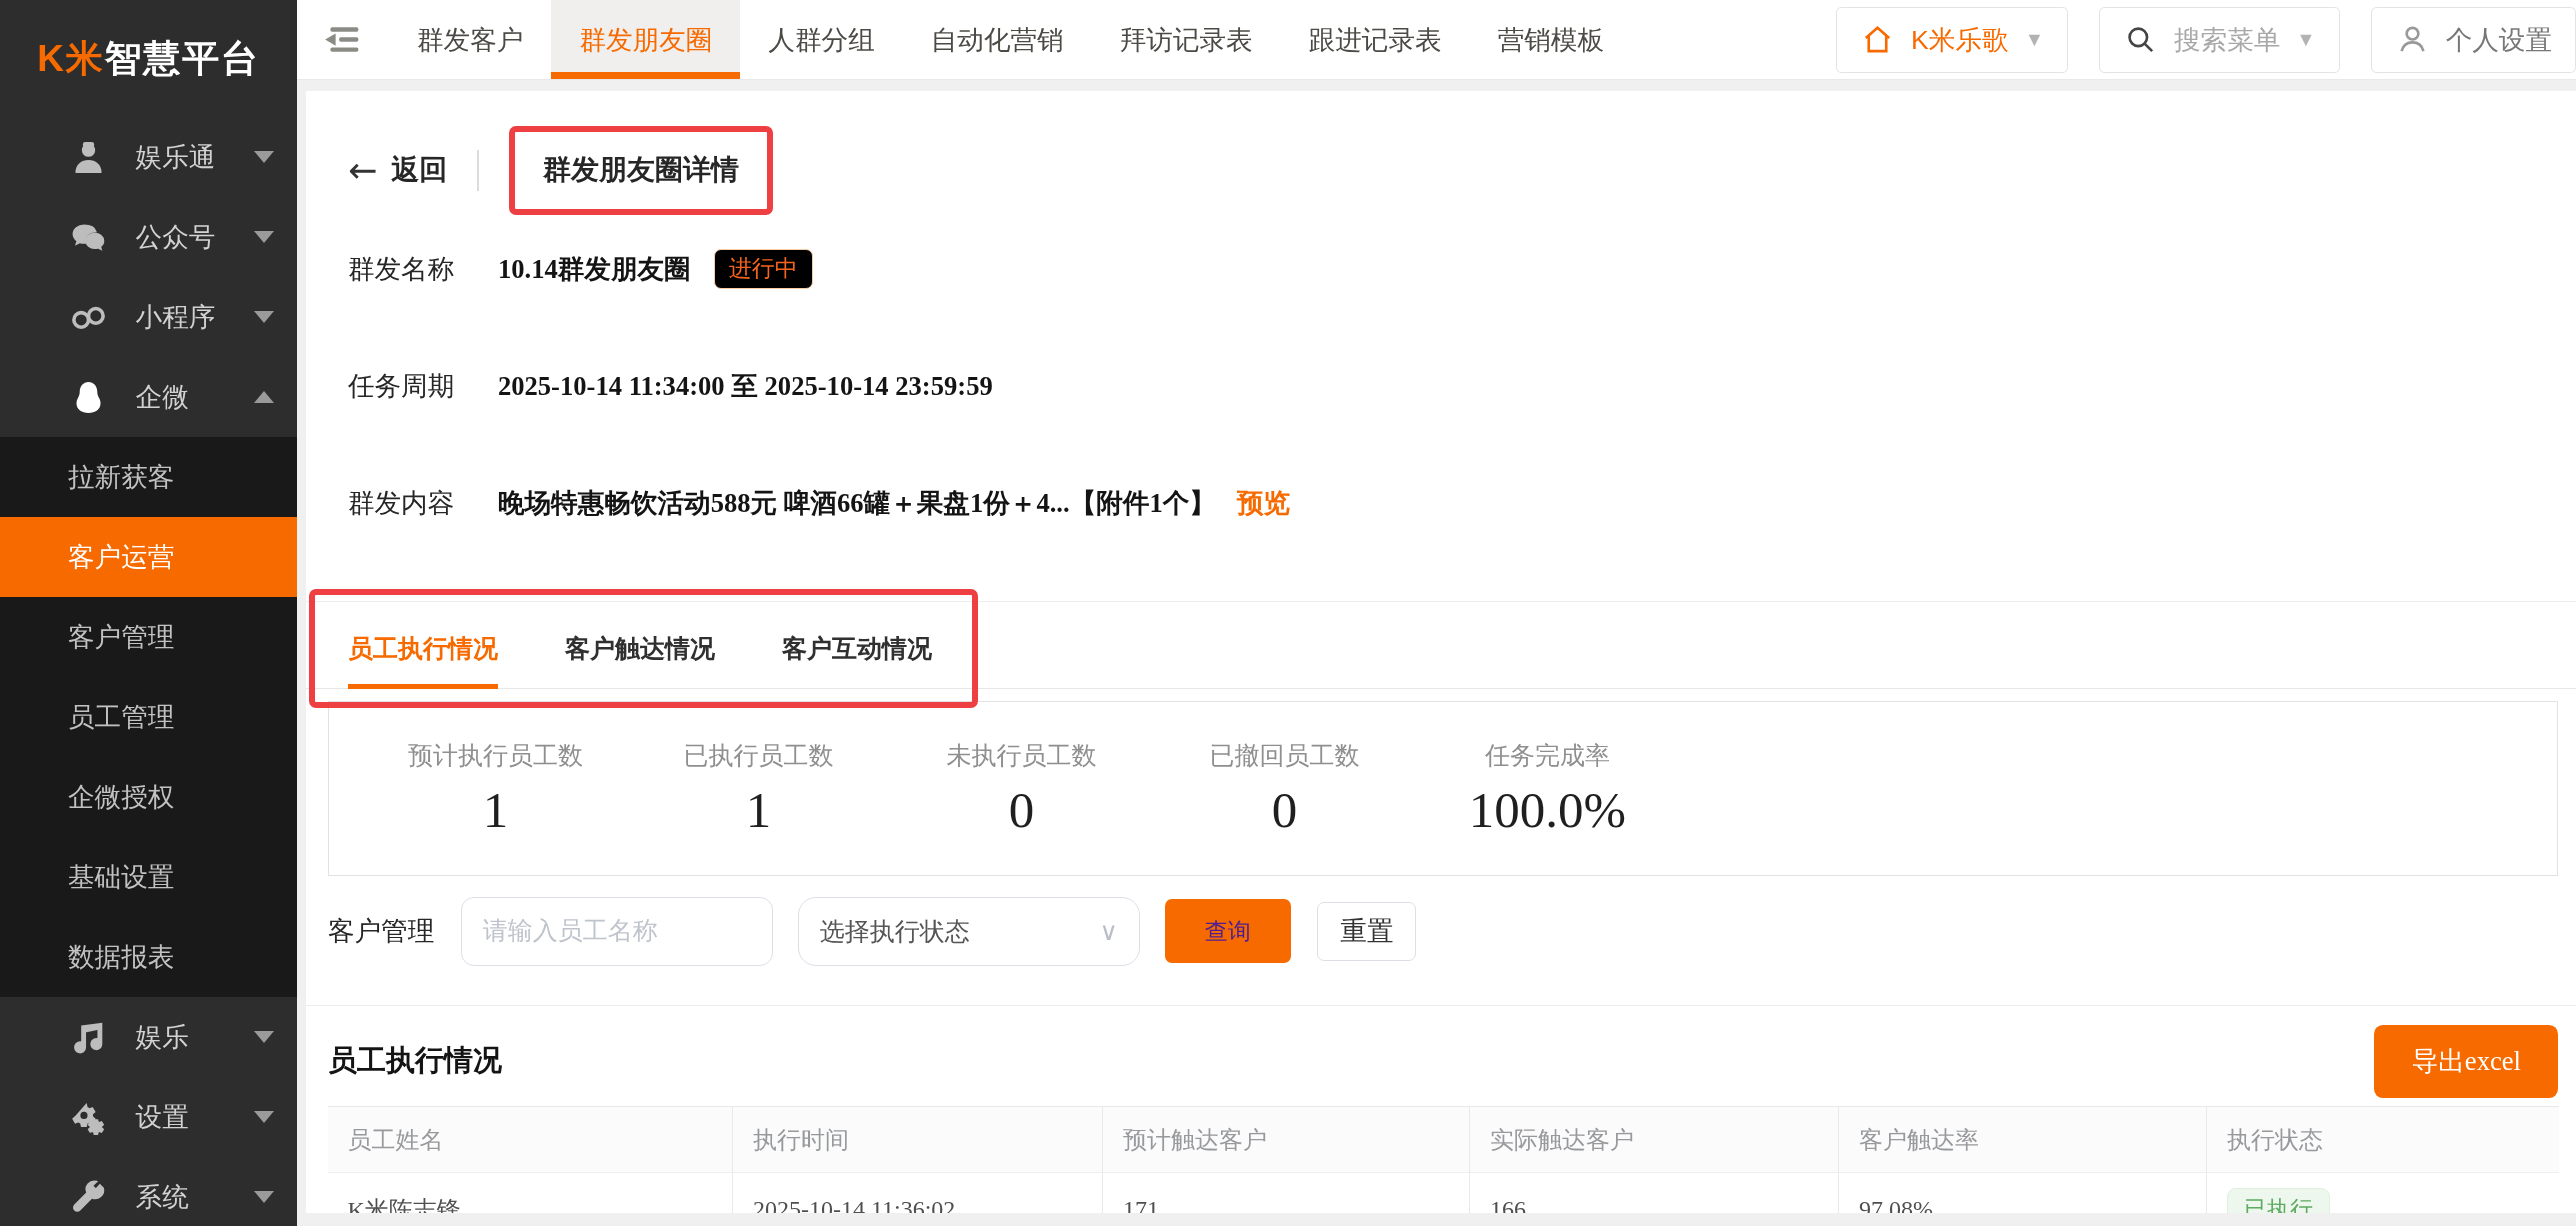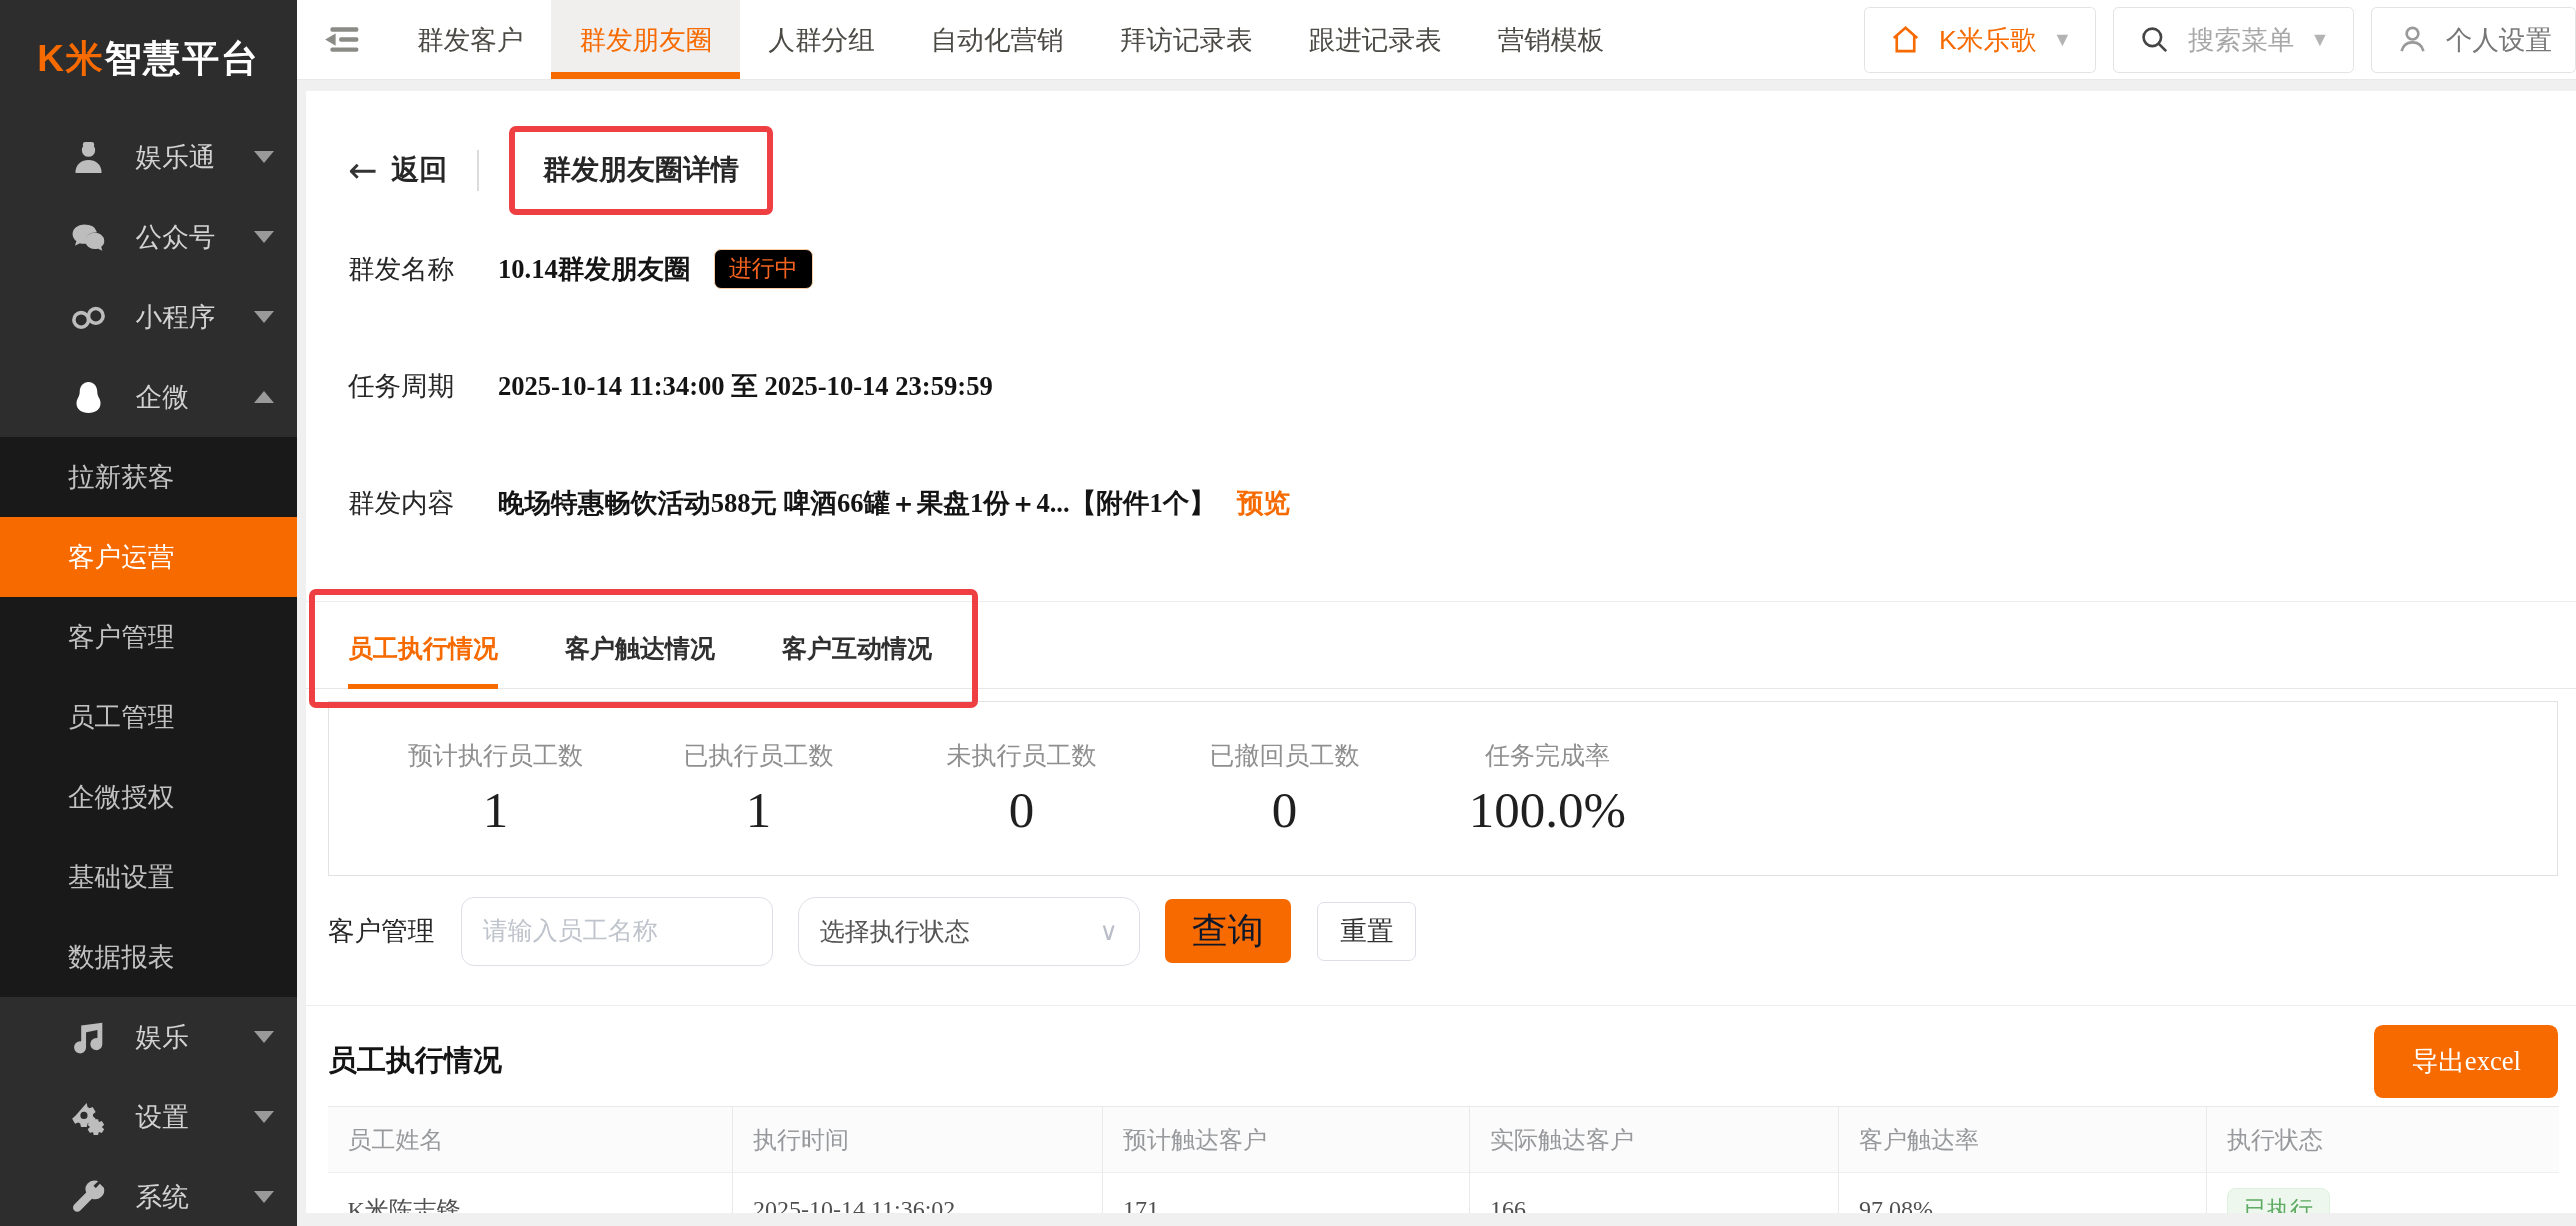--- a/index.html
+++ b/index.html
@@ -26,21 +26,21 @@
   .sub-item.active { background:#f76a00; color:#ffffff; }
 
   
   .main { flex:1; display:flex; flex-direction:column; min-width:0; }
   .topbar { height:80px; background:#ffffff; display:flex; align-items:stretch; border-bottom:1.8px solid #e9e9e9; flex:0 0 80px; }
   .collapse-btn { width:92px; display:flex; align-items:center; justify-content:center; cursor:pointer; flex:0 0 92px; }
   .nav-tabs { display:flex; align-items:stretch; }
   .nav-tab { padding:0 28px; display:flex; align-items:center; font-size:26.6px; color:#4c4a45; cursor:pointer; white-space:nowrap; }
   .nav-tab.active { background:#f0efed; color:#f76a00; box-shadow:inset 0 -7px 0 #f76a00; }
   .tb-spacer { flex:1; }
-  .tb-right { display:flex; align-items:center; gap:17px; flex:0 0 auto; }
+  .tb-right { display:flex; align-items:center; gap:31px; flex:0 0 auto; }
   .tb-box { height:66px; border:1.8px solid #e3e3e3; border-radius:5.3px; display:flex; align-items:center; padding:0 23px; gap:16px; font-size:26.6px; white-space:nowrap; cursor:pointer; background:#fff; }
   .tb-box .caret-sm { font-size:19.5px; color:#b3b3b3; }
   .tb-venue { color:#f76a00; }
   .tb-search-text { color:#a8a8a8; }
   .tb-settings-text { color:#777; }
   .tb-box svg { width:35px; height:35px; }
 
   
   .content {
     margin:10.6px 0 0 8.9px; background:#ffffff; height:1122px; position:relative; overflow:hidden;
@@ -76,21 +76,21 @@
   .stat-label { font-size:25px; color:#8f8f8f; }
   .stat-value { font-size:51px; color:#1f1f1f; margin-top:10.6px; line-height:1.1; }
 
   .filter-row { margin:21px 17.7px 0 22px; display:flex; align-items:center; }
   .filter-label { font-size:26.6px; color:#262626; margin-right:26.6px; }
   .filter-input { width:312px; height:69px; border:1.8px solid #dcdfe6; border-radius:13px; font-size:25px; padding:0 21px; color:#ef4444; outline:none; font-family:"Liberation Serif","DejaVu Serif",serif; }
   .filter-input::placeholder { color:#bfc4cc; }
   .filter-select { width:342px; height:69px; border:1.8px solid #dcdfe6; border-radius:18px; margin-left:25px; display:flex; align-items:center; justify-content:space-between; padding:0 21px; font-size:25px; color:#555; cursor:pointer; background:#fff; }
   .select-caret { color:#b9bec7; font-size:25px; font-family:"DejaVu Sans",sans-serif; }
   .btn { display:flex; align-items:center; justify-content:center; border-radius:7px; cursor:pointer; border:none; }
-  .btn-primary { margin-left:25px; width:126px; height:64px; background:#f76a00; color:#0f172a; font-size:36px; font-family:"Liberation Serif","DejaVu Serif",serif; }
+  .btn-primary { margin-left:25px; width:126px; height:64px; background:#f76a00; color:#4c1d95; font-size:23px; font-family:"Liberation Serif","DejaVu Serif",serif; }
   .btn-plain { margin-left:26.6px; width:99px; height:59px; background:#fff; border:1.8px solid #dcdfe6; color:#333; font-size:26.6px; font-family:"Liberation Serif","DejaVu Serif",serif; }
 
   .section-divider { margin-top:39px; border-top:1.8px solid #ededed; }
   .section-head { display:flex; align-items:center; justify-content:space-between; padding:14px 17.7px 0 22px; height:97px; }
   .section-title { font-size:29px; font-weight:700; color:#141414; }
   .btn-export { width:184px; height:73px; background:#f76a00; color:#fff; border-radius:8.9px; font-size:26.6px; font-family:"Liberation Serif","DejaVu Serif",serif; }
 
   table.emp-table { margin:3.5px 17.7px 0 22px; width:2231px; border-collapse:collapse; table-layout:fixed; }
   .emp-table th { height:66px; background:#fbfbfb; font-size:24px; color:#97999c; font-weight:400; text-align:left; padding-left:19.5px; border-top:1.8px solid #e9e9e9; }
   .emp-table td { height:74px; font-size:24px; color:#4f4f4f; text-align:left; padding-left:19.5px; border-top:1.8px solid #efefef; border-bottom:1.8px solid #e9e9e9; background:#fff; }

